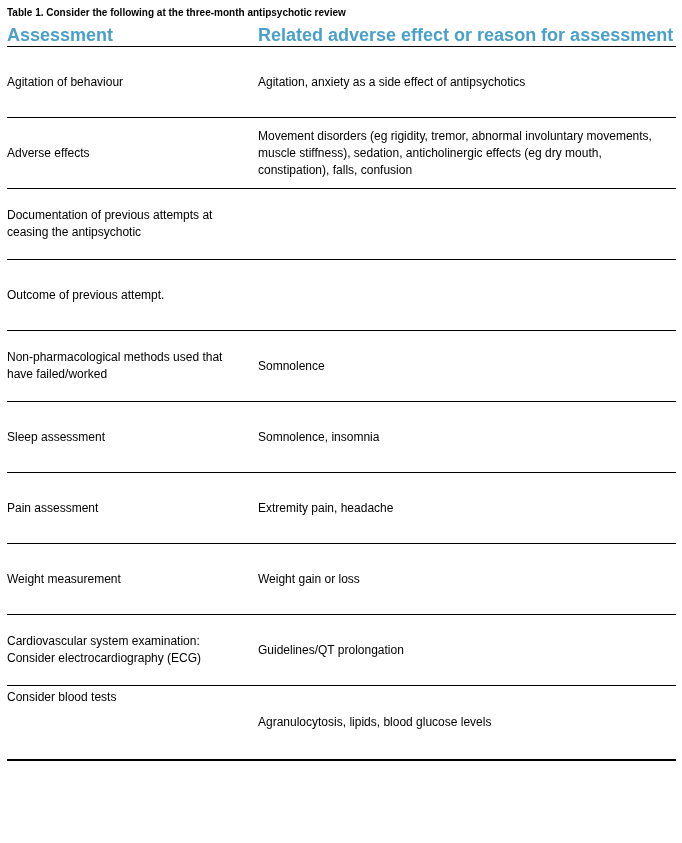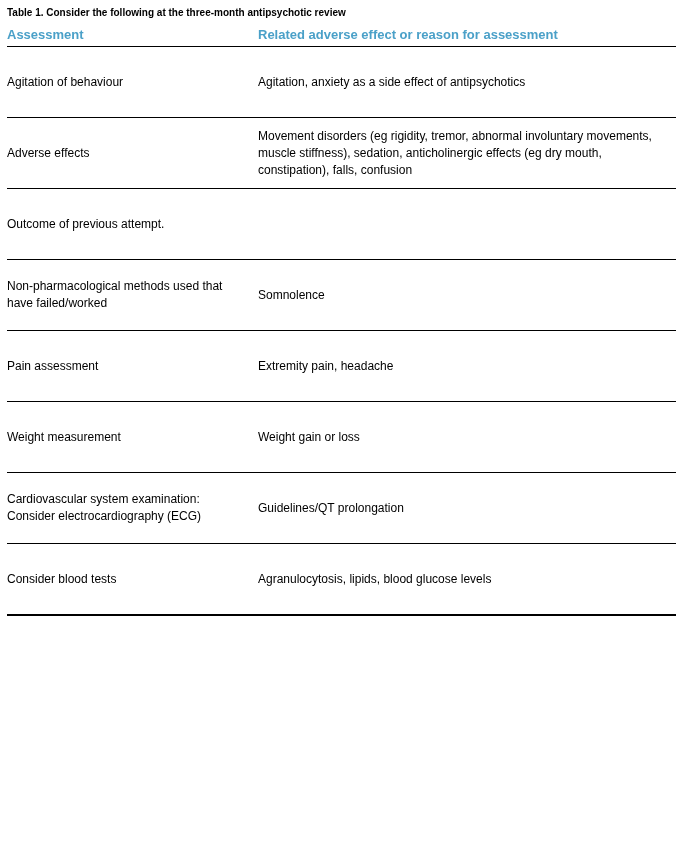--- a/index.html
+++ b/index.html
@@ -27,21 +27,21 @@
   }
   table.review-table {
     border-collapse: collapse;
     table-layout: fixed;
     width: 669px;
   }
   table.review-table col.col-assessment { width: 251px; }
   table.review-table th {
     text-align: left;
     font-weight: bold;
-    font-size: 13px;
+    font-size: 18px;
     line-height: 14px;
     color: #4AA0C8;
     padding: 0 0 4px 0;
     border-bottom: 1.5px solid #000000;
     vertical-align: bottom;
   }
   table.review-table td {
     height: 70px;
     vertical-align: middle;
     border-bottom: 1.4px solid #000000;
@@ -96,29 +96,41 @@
           <td class="cell-right">Agitation, anxiety as a side effect of antipsychotics</td>
         </tr>
         <tr>
           <td class="cell-left">
             <p>Adverse effects</p>
           </td>
           <td class="cell-right">Movement disorders (eg rigidity, tremor, abnormal involuntary movements, muscle stiffness), sedation, anticholinergic effects (eg dry mouth, constipation), falls, confusion</td>
         </tr>
         <tr>
           <td class="cell-left">
+            <p>Documentation of previous attempts at ceasing the antipsychotic</p>
+          </td>
+          <td class="cell-right"></td>
+        </tr>
+        <tr>
+          <td class="cell-left">
             <p>Outcome of previous attempt.</p>
           </td>
           <td class="cell-right"></td>
         </tr>
         <tr>
           <td class="cell-left">
             <p>Non-pharmacological methods used that have failed/worked</p>
           </td>
           <td class="cell-right">Somnolence</td>
+        </tr>
+        <tr>
+          <td class="cell-left">
+            <p>Sleep assessment</p>
+          </td>
+          <td class="cell-right">Somnolence, insomnia</td>
         </tr>
         <tr>
           <td class="cell-left">
             <p>Pain assessment</p>
           </td>
           <td class="cell-right">Extremity pain, headache</td>
         </tr>
         <tr>
           <td class="cell-left">
             <p>Weight measurement</p>

